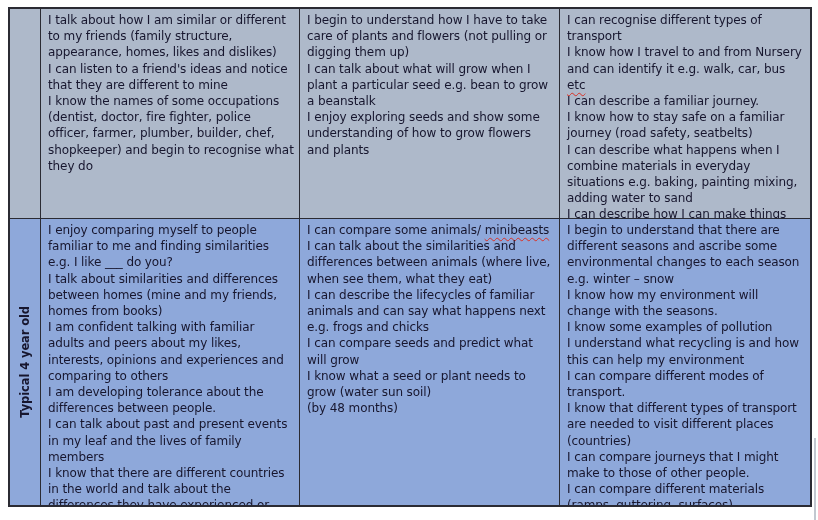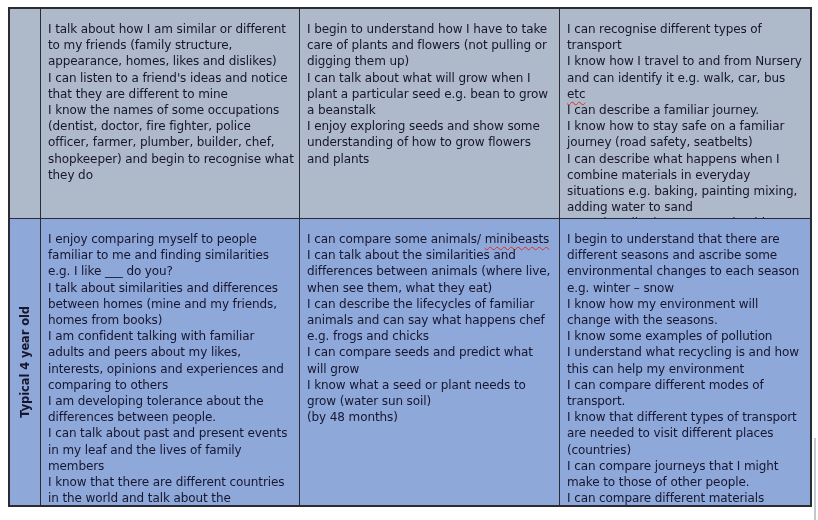--- a/index.html
+++ b/index.html
@@ -28,21 +28,21 @@
   .trow {
     display: grid;
     grid-template-columns: 30px 259px 260px 1fr;
     box-sizing: border-box;
   }
   .trow.row-top    { height: 209px; }
   .trow.row-bottom { height: 287px; border-top: 1.5px solid #2b2b33; }
   .cell {
     box-sizing: border-box;
     border-left: 1.5px solid #2b2b33;
-    padding: 12px 5px 2px 7px;
+    padding: 3px 5px 2px 7px;
     overflow: hidden;
     color: #17162e;
     font-size: 12px;
     line-height: 16.2px;
     letter-spacing: -0.1px;
   }
   .cell:first-child { border-left: none; padding: 0; }
   .label-cell {
     display: flex;
     align-items: center;
@@ -115,21 +115,21 @@
           <p>I enjoy comparing myself to people familiar to me and finding similarities e.g. I like ___ do you?</p>
           <p>I talk about similarities and differences between homes (mine and my friends, homes from books)</p>
           <p>I am confident talking with familiar adults and peers about my likes, interests, opinions and experiences and comparing to others</p>
           <p>I am developing tolerance about the differences between people.</p>
           <p>I can talk about past and present events in my leaf and the lives of family members</p>
           <p>I know that there are different countries in the world and talk about the differences they have experienced or seen in photos.</p>
         </div>
       <div class="cell content">
           <p>I can compare some animals/ <span class="squiggle">minibeasts</span></p>
           <p>I can talk about the similarities and differences between animals (where live, when see them, what they eat)</p>
-          <p>I can describe the lifecycles of familiar animals and can say what happens chef e.g. frogs and chicks</p>
+          <p>I can describe the lifecycles of familiar animals and can say what happens next e.g. frogs and chicks</p>
           <p>I can compare seeds and predict what will grow</p>
           <p>I know what a seed or plant needs to grow (water sun soil)</p>
           <p>(by 48 months)</p>
         </div>
       <div class="cell content">
           <p>I begin to understand that there are different seasons and ascribe some environmental changes to each season e.g. winter – snow</p>
           <p>I know how my environment will change with the seasons.</p>
           <p>I know some examples of pollution</p>
           <p>I understand what recycling is and how this can help my environment</p>
           <p>I can compare different modes of transport.</p>

